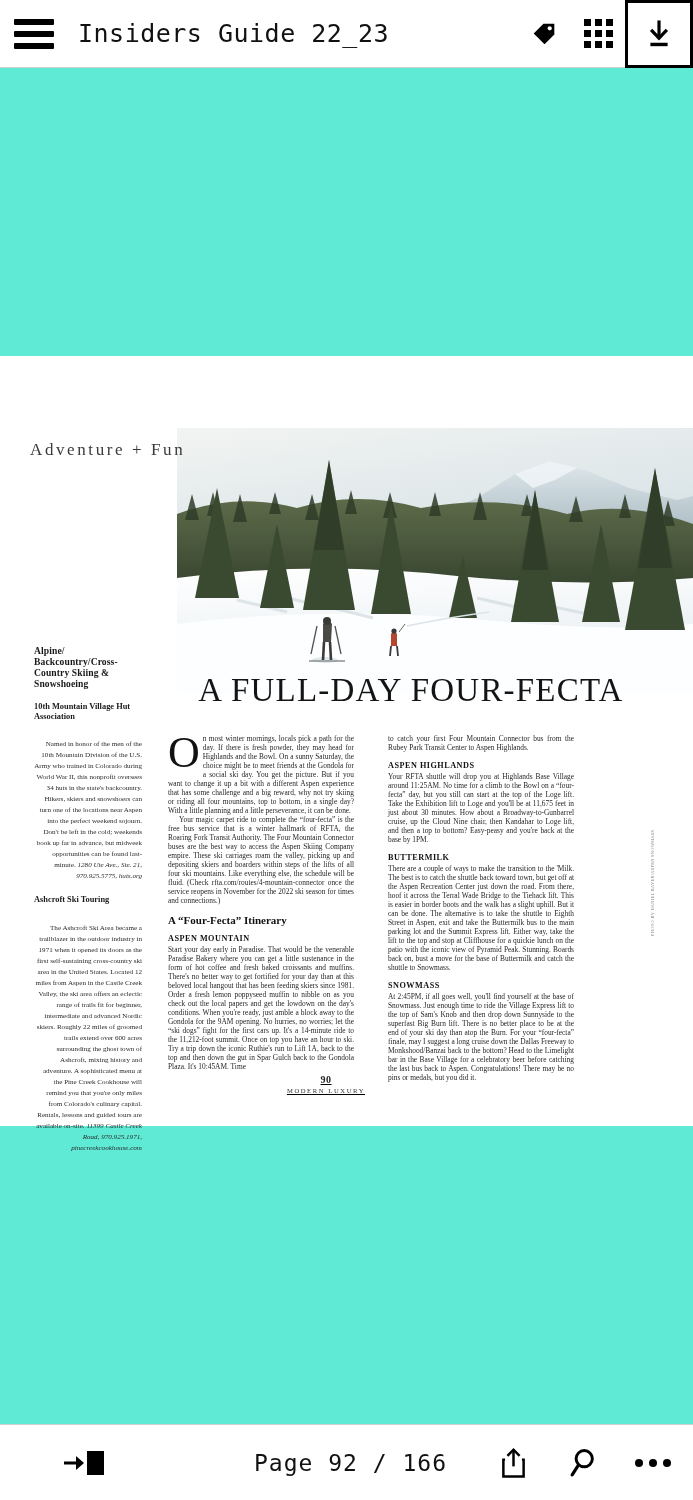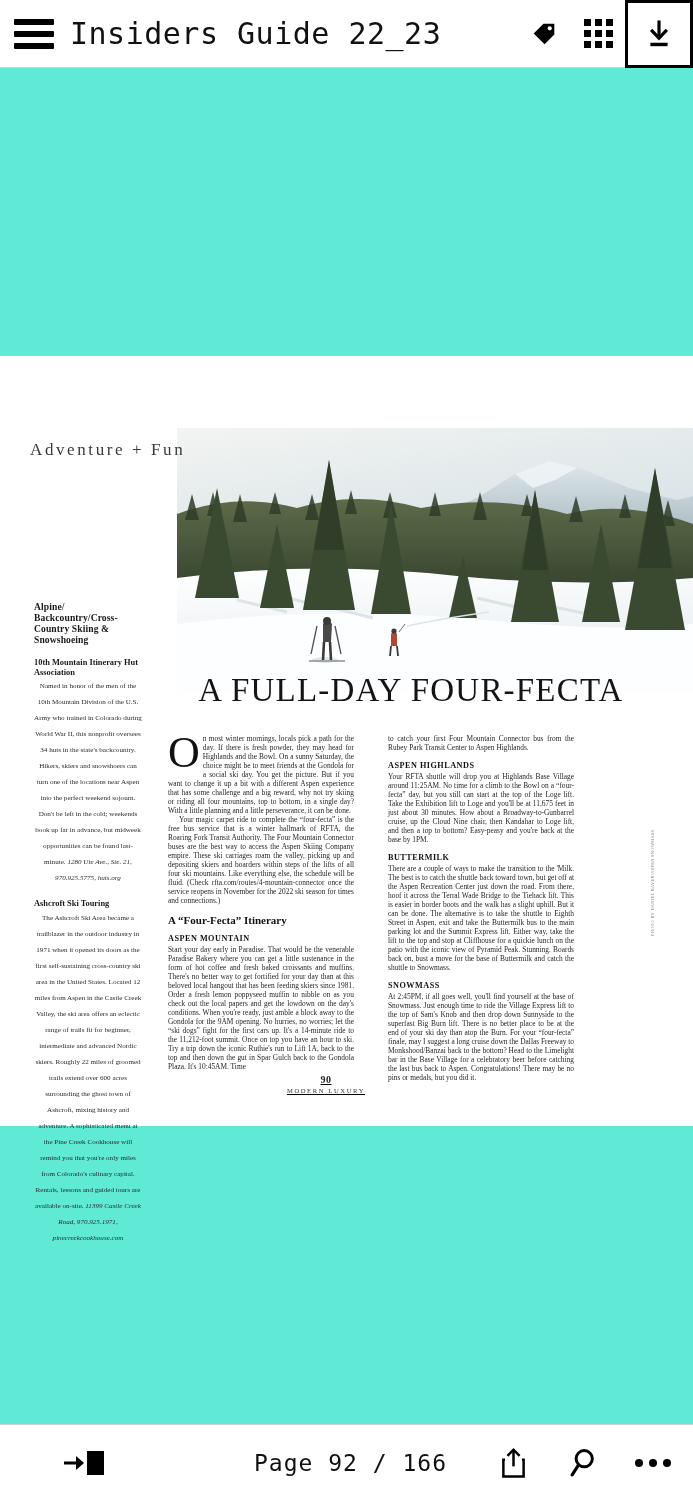--- a/index.html
+++ b/index.html
@@ -29,23 +29,23 @@
     position: relative;
   }
   .hamburger {
     width: 40px; height: 30px;
     display: flex; flex-direction: column; justify-content: space-between;
     cursor: pointer;
     flex: 0 0 auto;
   }
   .hamburger span { display:block; height: 6px; background:#000; border-radius:1px; }
   .doc-title {
-    margin-left: 16px;
+    margin-left: 24px;
     font-family: "DejaVu Sans Mono", monospace;
-    font-size: 30px;
+    font-size: 25px;
     letter-spacing: 0.5px;
     color: #111;
     white-space: nowrap;
     flex: 0 0 auto;
   }
   .topbar-right {
     margin-left: auto;
     display: flex;
     align-items: center;
     height: 100%;
@@ -99,36 +99,37 @@
 
   
   .rail { position: absolute; left: 34px; top: 245px; width: 108px; }
   .rail-title {
     font-family: "Liberation Serif", serif;
     font-weight: 700;
     font-size: 9.6px;
     line-height: 11px;
     color: #1a1a1a;
     letter-spacing: 0.1px;
+    margin-top: 44px;
   }
   .rail-h {
     font-family: "Liberation Serif", serif;
     font-weight: 700;
     font-size: 8.4px;
     line-height: 9.6px;
     color: #1a1a1a;
     margin-top: 13px;
   }
   .rail-p {
     font-family: "Liberation Serif", serif;
     font-size: 7.1px;
-    line-height: 16px;
+    line-height: 11px;
     color: #2b2b2b;
-    text-align: center;
-    margin-top: 1px;
+    text-align: right;
+    margin-top: 18px;
   }
   .rail-p .it { font-style: italic; }
 
   
   .headline {
     position: absolute;
     left: 196px; top: 316px;
     width: 430px;
     text-align: center;
     font-family: "Liberation Serif", serif;
@@ -379,21 +380,21 @@
 
           <path d="M230 198 Q 268 190 312 184" stroke="#dbe4e8" stroke-width="1.6" fill="none"></path>
         </svg>
       </div>
 
       <div class="kicker">Adventure + Fun</div>
 
       <div class="rail">
         <div class="rail-title">Alpine/ Backcountry/Cross-Country Skiing &amp; Snowshoeing</div>
 
-        <div class="rail-h">10th Mountain Itinerary Hut Association</div>
+        <div class="rail-h">10th Mountain Village Hut Association</div>
         <div class="rail-p"><span>Named in honor of the men of the 10th Mountain Division of the U.S. Army who trained in Colorado during World War II, this nonprofit oversees 34 huts in the state's backcountry. Hikers, skiers and snowshoers can turn one of the locations near Aspen into the perfect weekend sojourn. Don't be left in the cold; weekends book up far in advance, but midweek opportunities can be found last-minute.</span> <span class="it">1280 Ute Ave., Ste. 21, 970.925.5775, huts.org</span></div>
 
         <div class="rail-h">Ashcroft Ski Touring</div>
         <div class="rail-p"><span>The Ashcroft Ski Area became a trailblazer in the outdoor industry in 1971 when it opened its doors as the first self-sustaining cross-country ski area in the United States. Located 12 miles from Aspen in the Castle Creek Valley, the ski area offers an eclectic range of trails fit for beginner, intermediate and advanced Nordic skiers. Roughly 22 miles of groomed trails extend over 600 acres surrounding the ghost town of Ashcroft, mixing history and adventure. A sophisticated menu at the Pine Creek Cookhouse will remind you that you're only miles from Colorado's culinary capital. Rentals, lessons and guided tours are available on-site.</span> <span class="it">11399 Castle Creek Road, 970.925.1971, pinecreekcookhouse.com</span></div>
       </div>
 
       <div class="headline">A FULL-DAY FOUR-FECTA</div>
 
       <div class="col c1">
         <p class="noindent dropcap">On most winter mornings, locals pick a path for the day. If there is fresh powder, they may head for Highlands and the Bowl. On a sunny Saturday, the choice might be to meet friends at the Gondola for a social ski day. You get the picture. But if you want to change it up a bit with a different Aspen experience that has some challenge and a big reward, why not try skiing or riding all four mountains, top to bottom, in a single day? With a little planning and a little perseverance, it can be done.</p>

